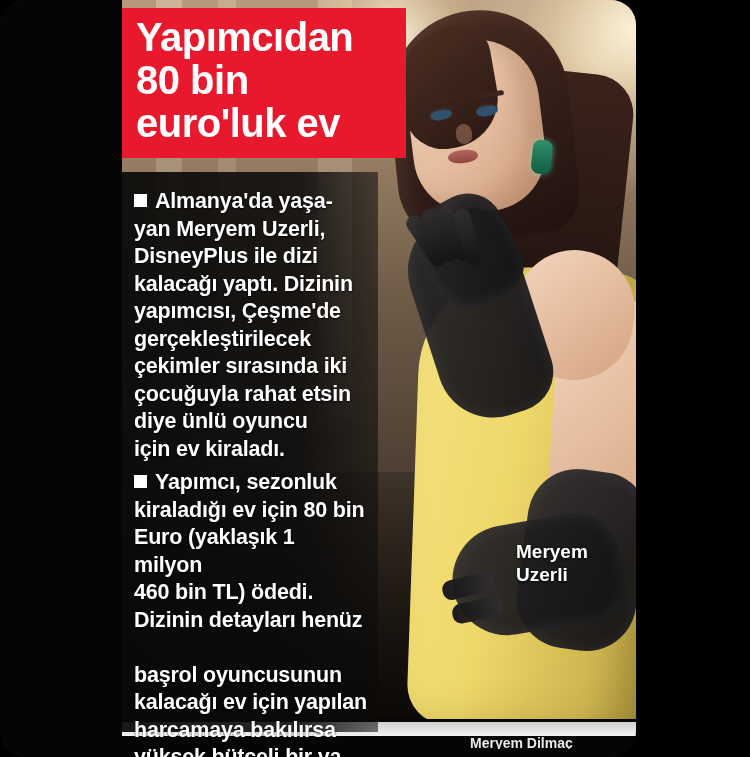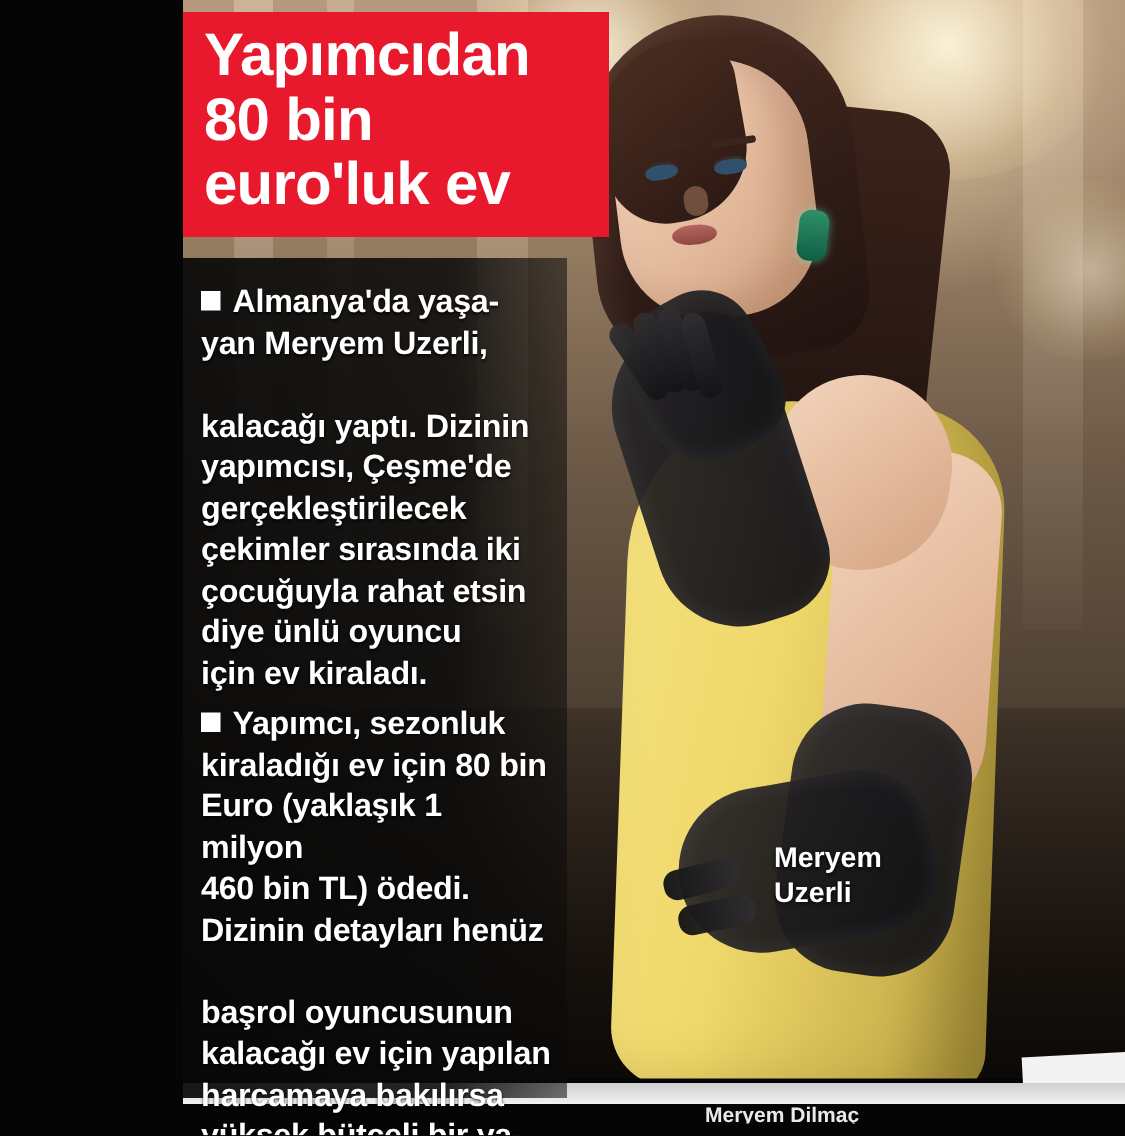--- a/index.html
+++ b/index.html
@@ -8,24 +8,25 @@
     background: #000;
   }
   body {
     width: 750px;
     height: 757px;
     overflow: hidden;
     font-family: "Liberation Sans", sans-serif;
   }
   #page {
     position: relative;
-    width: 750px;
+    width: 636px;
     height: 757px;
     background: #000000;
     overflow: hidden;
+    border-radius: 25px;
   }
   
   #clipping {
     position: absolute;
     left: 0;
     top: 0;
     width: 750px;
     height: 757px;
     background: #1b1b1b;
     overflow: hidden;
@@ -280,21 +281,20 @@
     position: absolute;
     left: 516px; top: 540px;
     z-index: 38;
     color: #ffffff;
     font-family: "Liberation Sans", sans-serif;
     font-weight: bold;
     font-size: 19px;
     line-height: 1.22;
     text-align: left;
     text-shadow: 0 1px 3px rgba(0,0,0,0.85);
-    margin-top: 21px;
   }
   
   #credit {
     position: absolute;
     left: 470px; top: 735px;
     width: 240px;
     height: 14px;
     overflow: hidden;
     z-index: 38;
     color: #e9e9e9;
@@ -376,21 +376,21 @@
     <div id="headline">
       <div class="line">Yapımcıdan</div>
       <div class="line">80 bin</div>
       <div class="line">euro'luk ev</div>
     </div>
 
     <div id="textcol">
       <p>
         <span class="bullet"></span><span>Almanya'da yaşa-</span><br>
         <span>yan Meryem Uzerli,</span><br>
-        <br>
+        <span>DisneyPlus ile dizi</span><br>
         <span>kalacağı yaptı. Dizinin</span><br>
         <span>yapımcısı, Çeşme'de</span><br>
         <span>gerçekleştirilecek</span><br>
         <span>çekimler sırasında iki</span><br>
         <span>çocuğuyla rahat etsin</span><br>
         <span>diye ünlü oyuncu</span><br>
         <span>için ev kiraladı.</span>
       </p>
       <p>
         <span class="bullet"></span><span>Yapımcı, sezonluk</span><br>

